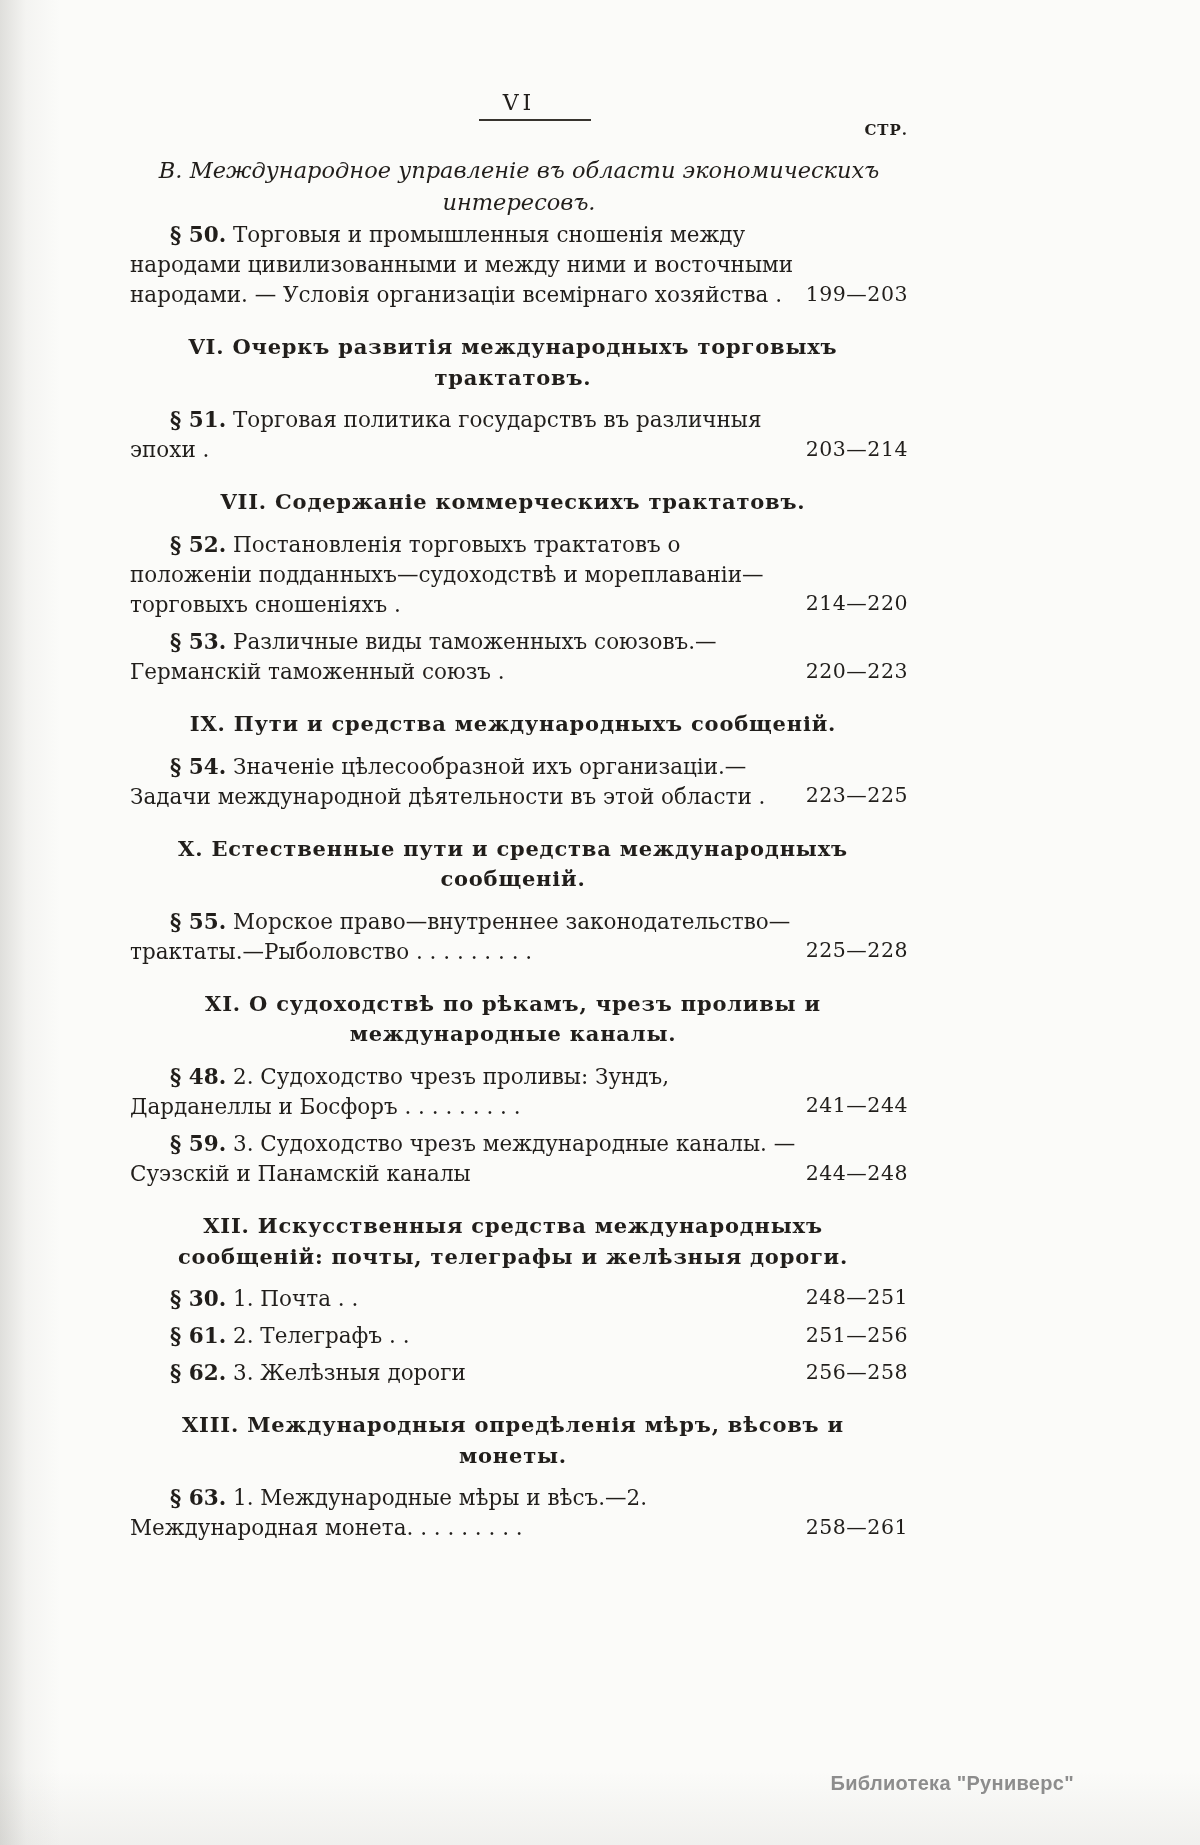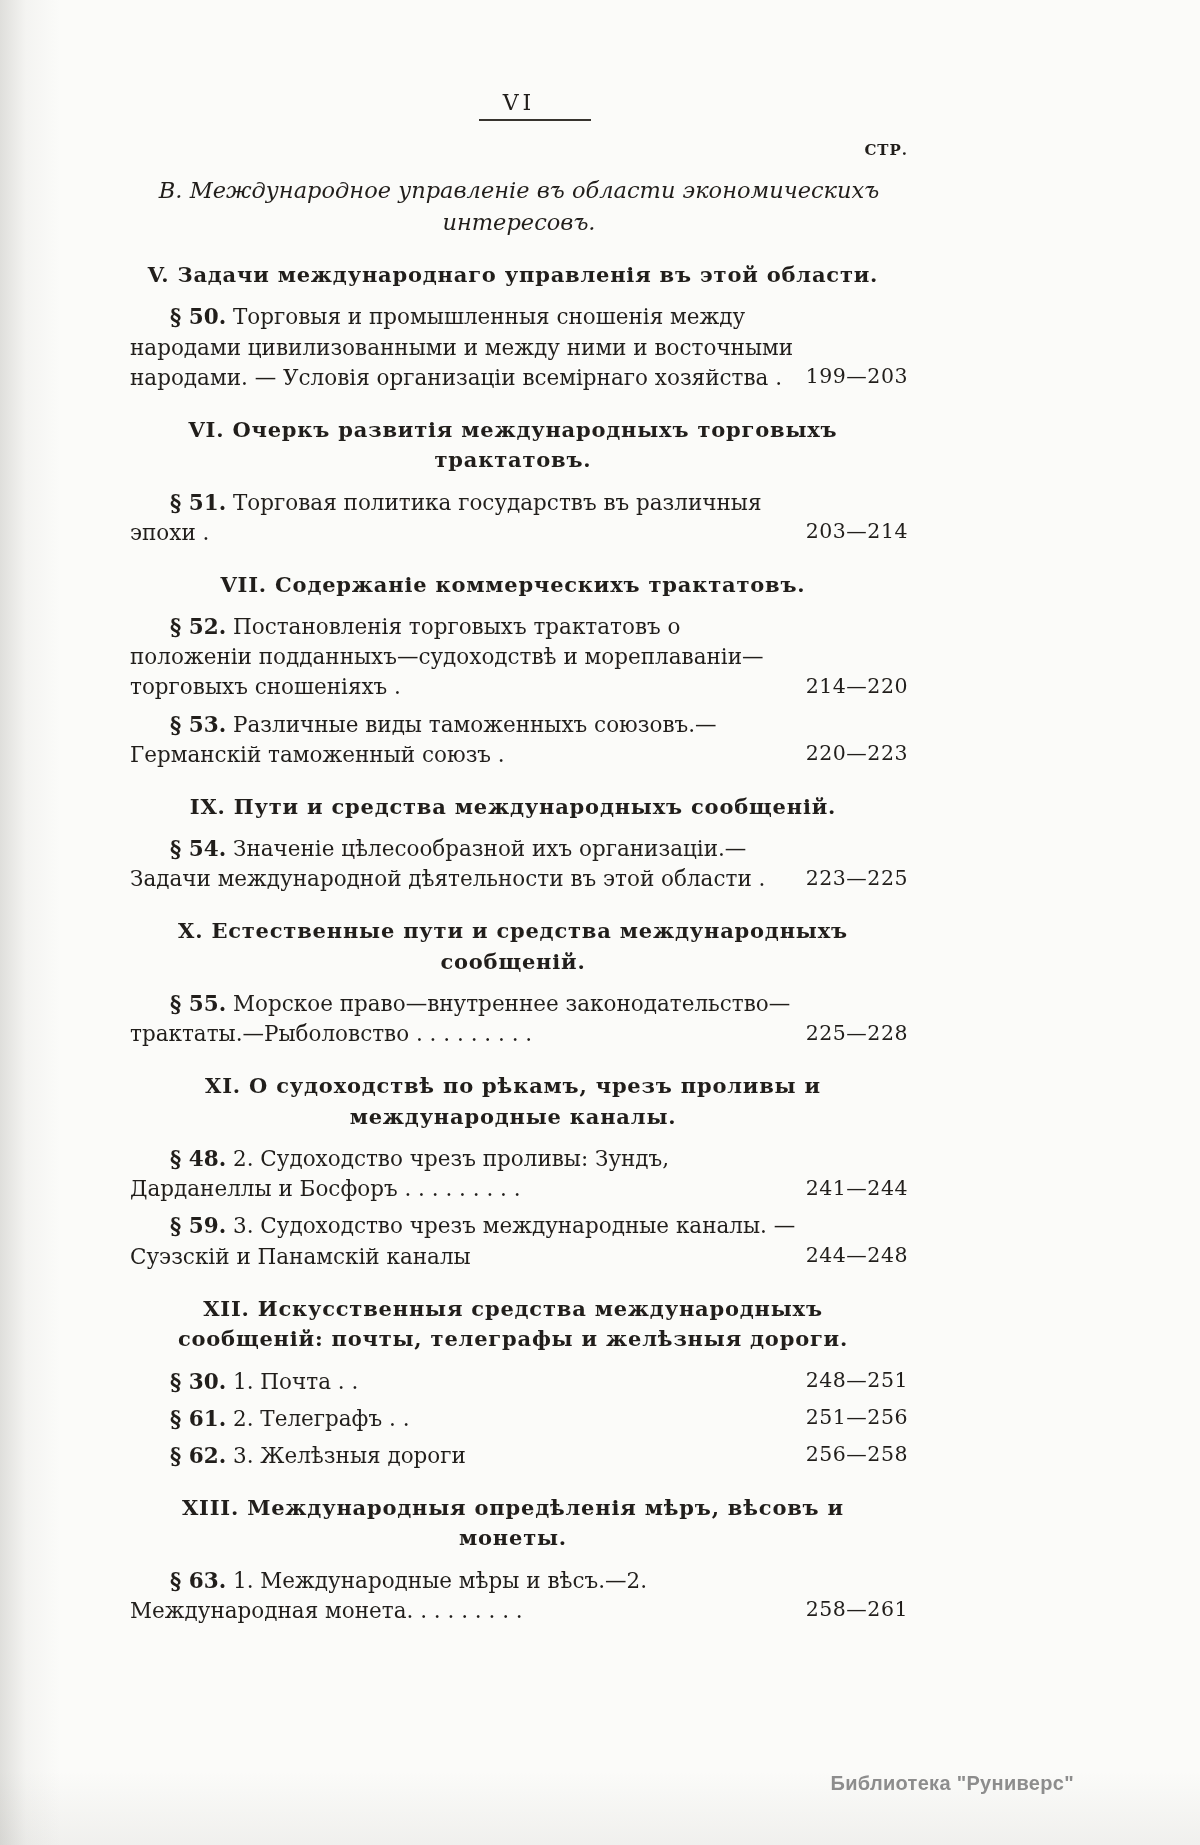--- a/index.html
+++ b/index.html
@@ -22,21 +22,21 @@
   .content { width: 778px; }
 
   .page-head { text-align: center; }
   .folio { font-size: 22px; letter-spacing: 4px; display: inline-block; }
   .head-rule {
     width: 112px; height: 2px; background: #37332e;
     margin: 4px auto 0; transform: translateX(16px);
   }
   .col-header {
     text-align: right; font-size: 15px; font-weight: bold;
-    letter-spacing: 1px; margin-top: 20px;
+    letter-spacing: 1px; margin-top: 0;
   }
 
   .part {
     font-style: italic; font-size: 22.5px; text-align: center;
     margin-top: 16px; line-height: 1.4;
   }
   .chapter {
     font-size: 21px; font-weight: bold; text-align: center;
     letter-spacing: 0.8px; line-height: 1.45;
     margin: 22px 12px 12px 0;
@@ -72,21 +72,20 @@
       <span class="folio">VI</span>
       <div class="head-rule"></div>
     </div>
     <div class="col-header">СТР.</div>
 
     <p class="part">
       <span class="part-label">В.</span>
       <span class="part-text">Международное управленіе въ области экономическихъ интересовъ.</span>
     </p>
 
-    <h2 class="chapter">V. Задачи международнаго управленія въ этой области.</h2>
 
     <p class="entry">
       <span class="entry-num">§ 50.</span>
       <span class="entry-text">Торговыя и промышленныя сношенія между народами цивилизованными и между ними и восточными народами. — Условія организаціи всемірнаго хозяйства .</span>
       <span class="entry-pages">199—203</span>
     </p>
 
     <h2 class="chapter">VI. Очеркъ развитія международныхъ торговыхъ трактатовъ.</h2>
 
     <p class="entry">

